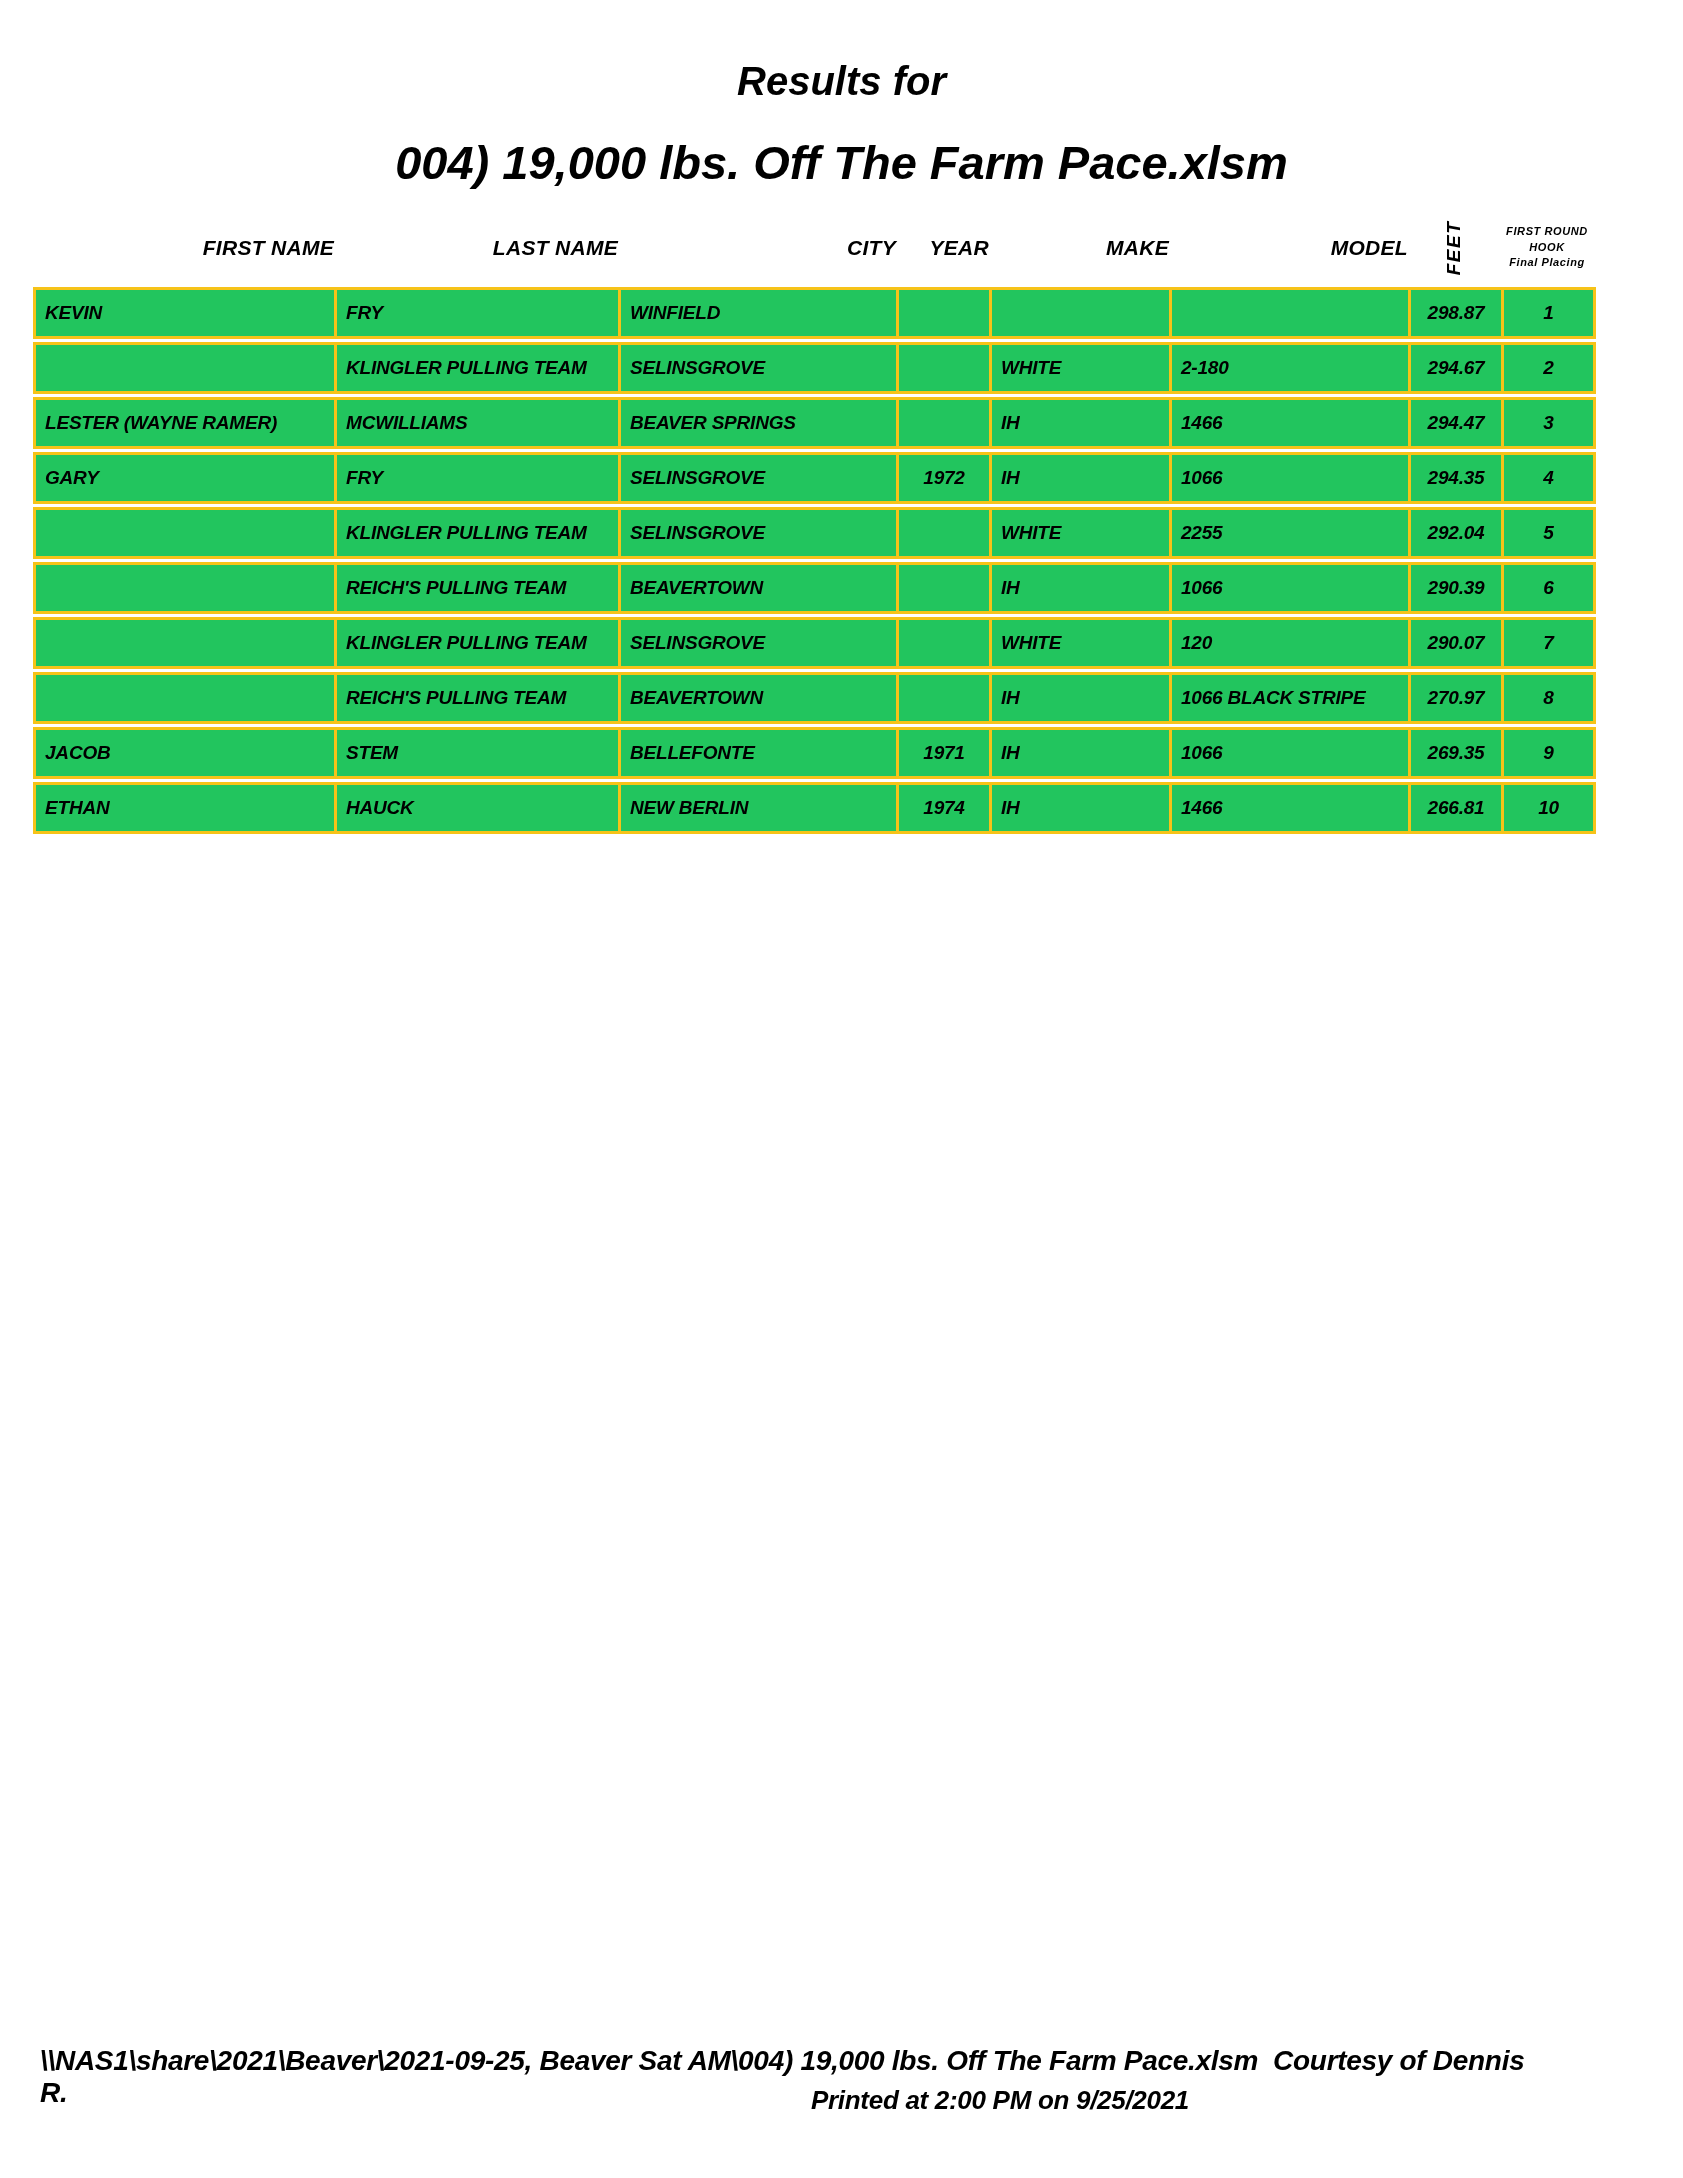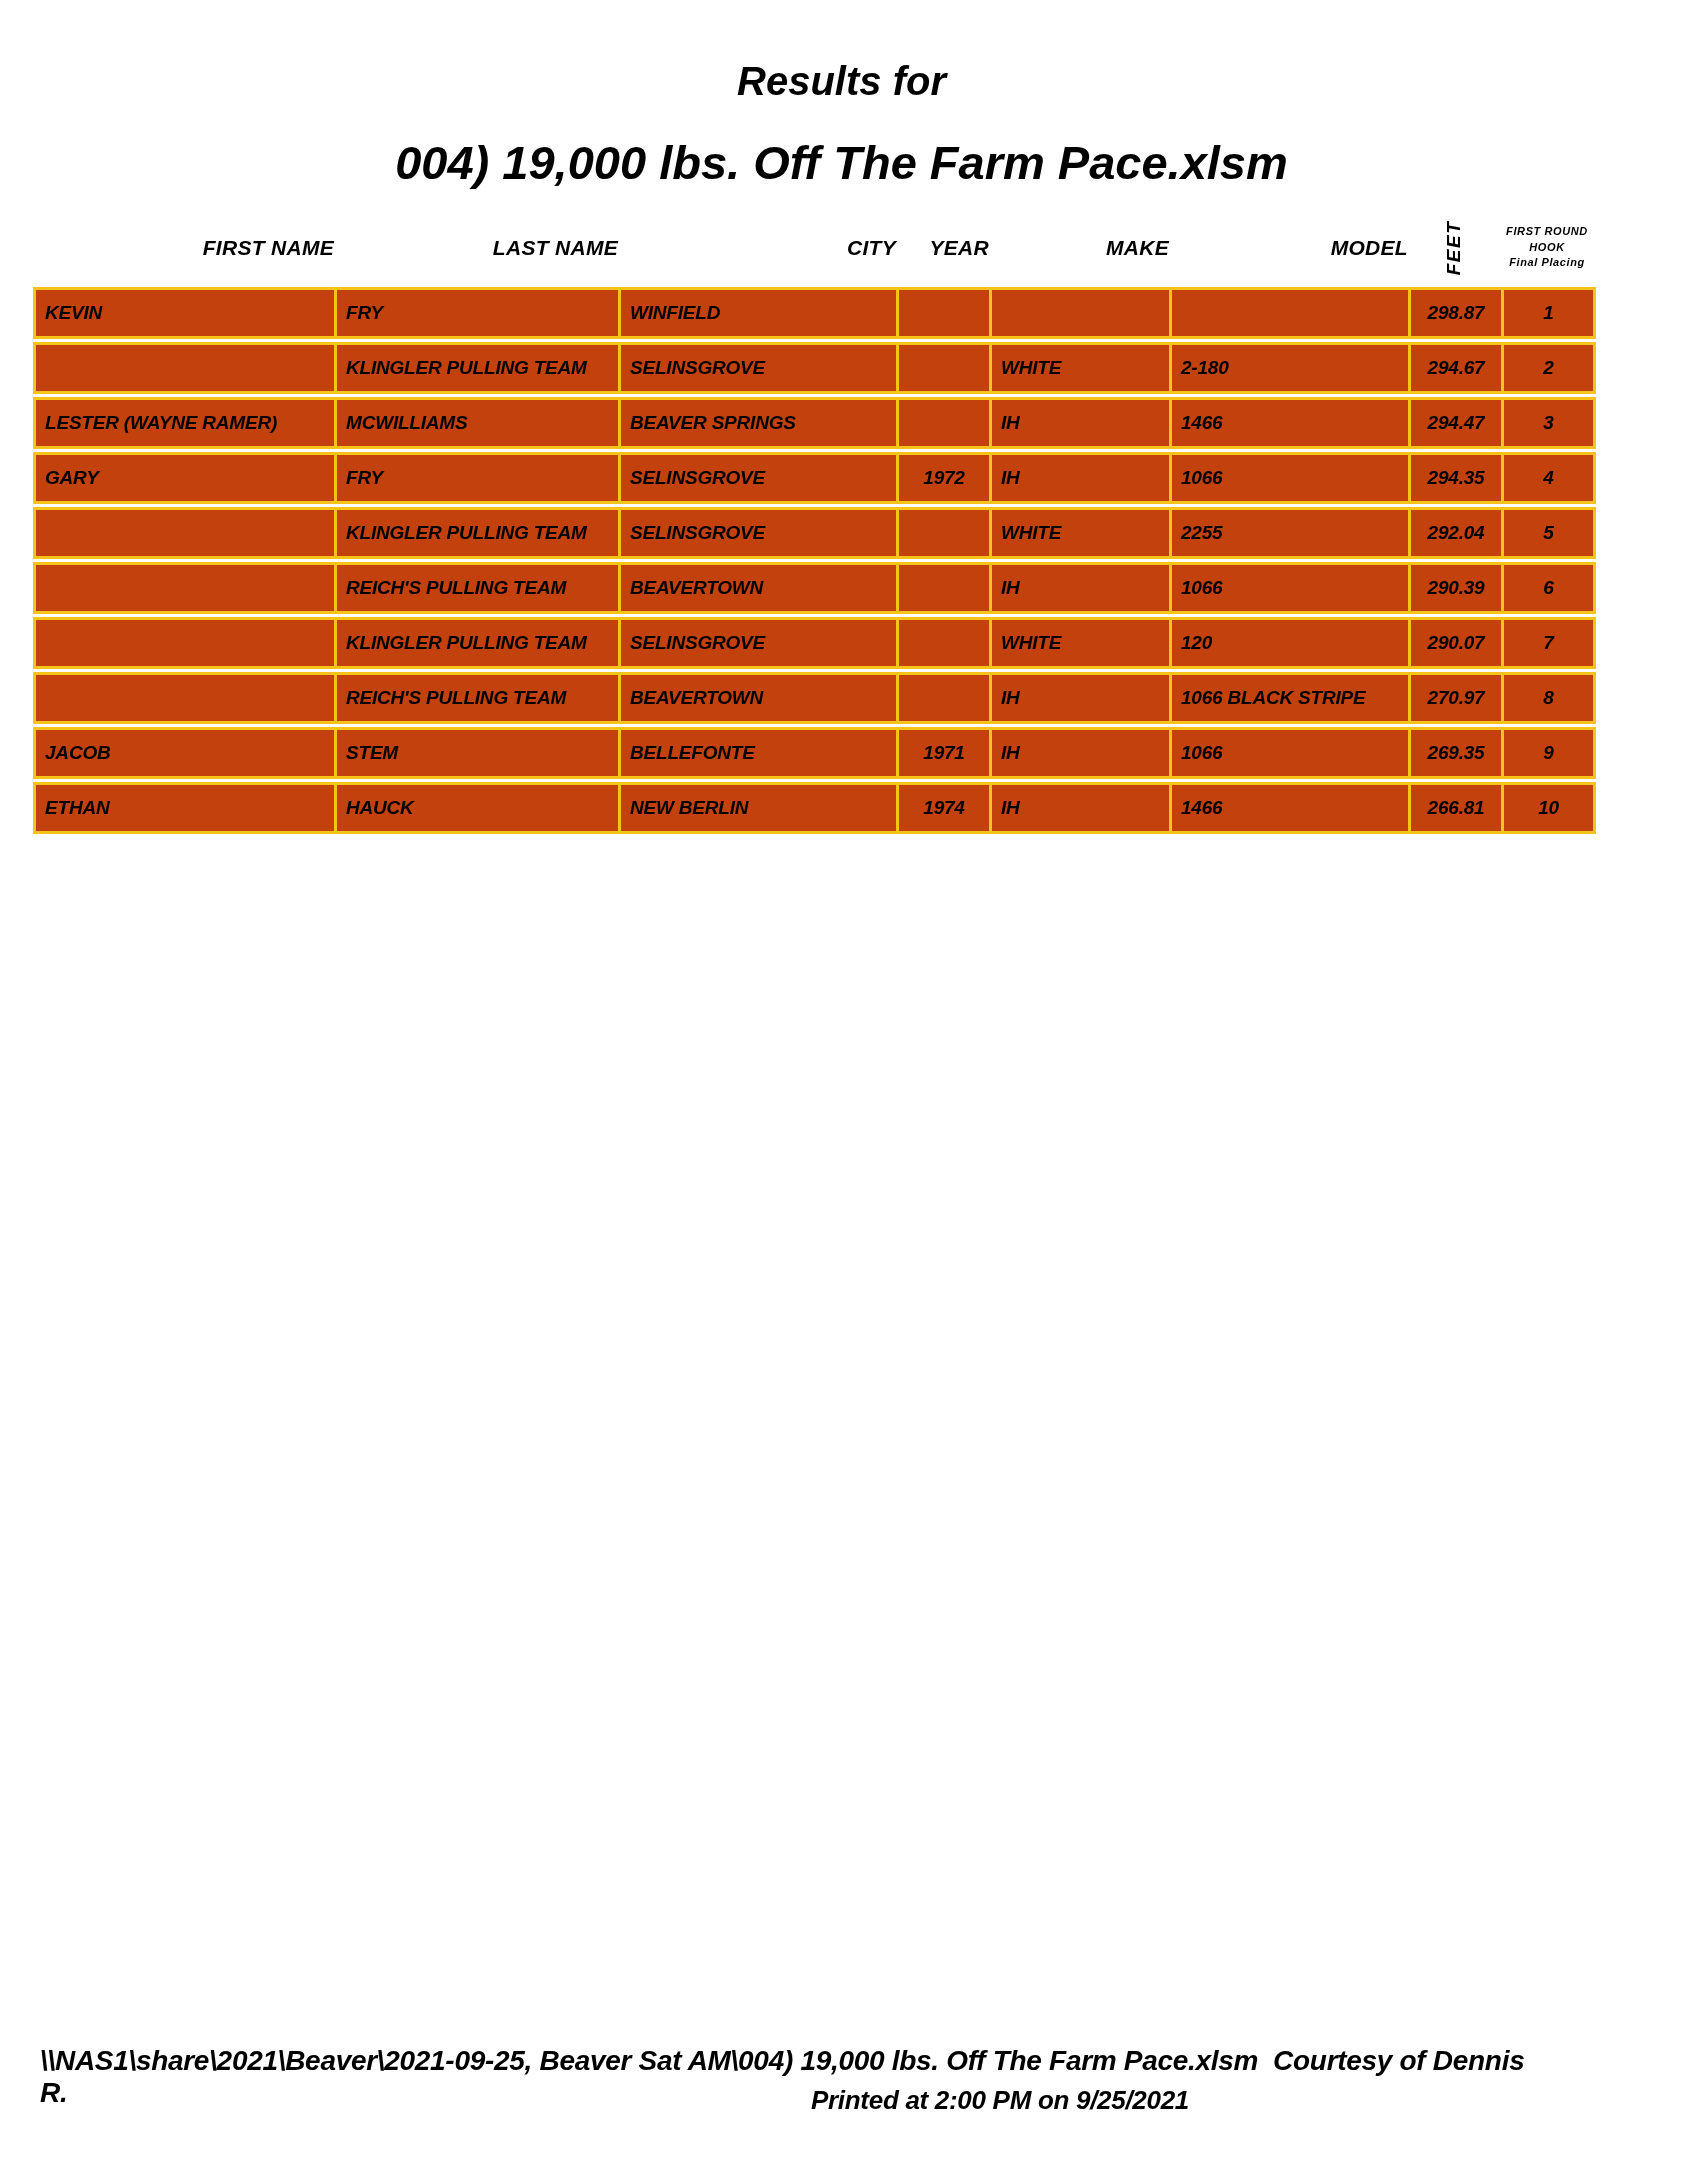--- a/index.html
+++ b/index.html
@@ -39,21 +39,21 @@
     transform: rotate(-90deg);
     font-size: 19px; font-weight: bold; letter-spacing: 1.5px; white-space: nowrap;
   }
   .hcell-hook { font-size: 11px; font-weight: bold; line-height: 1.45; letter-spacing: 0.6px; text-align: center; }
   .tbl { position: absolute; left: 33px; top: 287px; width: 1563px; }
   .trow {
     box-sizing: border-box;
     width: 1563px; height: 52px;
     border: 3px solid var(--gold);
     margin-bottom: 3px;
-    background: #c2410c;
+    background: #22c55e;
   }
   .cell {
     box-sizing: border-box;
     border-left: 3px solid var(--gold);
     display: flex; align-items: center;
     padding: 0 9px;
     font-size: 19px; font-weight: bold; letter-spacing: -0.2px;
     white-space: nowrap; overflow: hidden;
   }
   .cell:first-child { border-left: none; }

